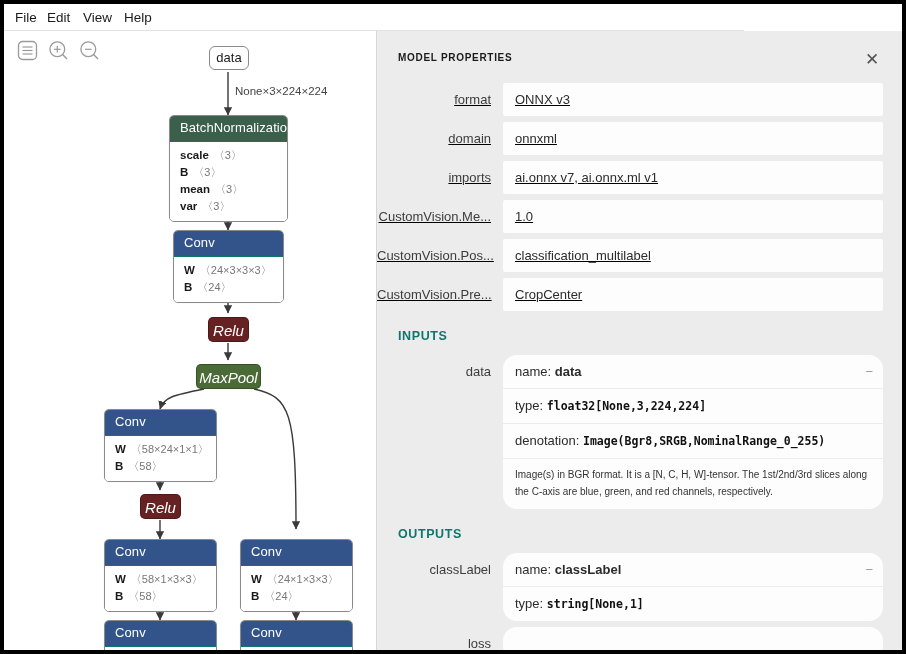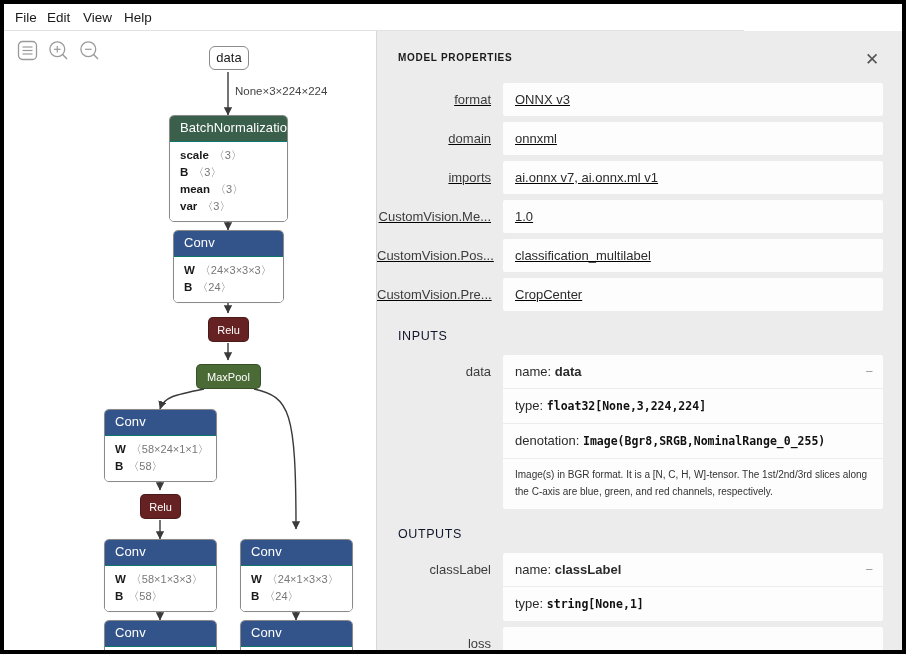--- a/index.html
+++ b/index.html
@@ -94,26 +94,27 @@
     font-size: 13px;
     color: #1a1a1a;
     text-align: center;
     line-height: 22px;
     height: 24px;
   }
   .pill-solid {
     position: absolute;
     border-radius: 5px;
     box-sizing: border-box;
-    font-size: 11px;
+    font-size: 15px;
     color: #ffffff;
     text-align: center;
     line-height: 25px;
     height: 25px;
     border: 1px solid rgba(0,0,0,0.25);
+    font-style: italic;
   }
   .edge-label {
     position: absolute;
     font-size: 11.5px;
     color: #444444;
     white-space: nowrap;
   }
 
   
   #panel {
@@ -170,38 +171,38 @@
     font-size: 13px;
     color: #2b2b2b;
     padding: 0 12px;
     box-sizing: border-box;
     line-height: 33px;
     white-space: nowrap;
     overflow: hidden;
   }
   .section-head {
     font-size: 12.5px;
-    font-weight: normal;
+    font-weight: bold;
     letter-spacing: .6px;
-    color: #0f172a;
+    color: #0f766e;
     padding: 12px 0 12px 21px;
   }
   
   .io-row { display: flex; margin-bottom: 6px; }
   .io-label {
     width: 126px; flex: 0 0 126px;
     text-align: right; padding-right: 12px;
     box-sizing: border-box;
     font-size: 13px; color: #3c3c3c;
     line-height: 33px; white-space: nowrap;
   }
   .io-card {
     flex: 0 0 380px; width: 380px;
     background: #fdfdfd;
-    border-radius: 2px;
+    border-radius: 14px;
     box-sizing: border-box;
   }
   .io-line {
     padding: 0 12px;
     font-size: 13px;
     color: #2b2b2b;
     line-height: 33px;
     border-bottom: 1px solid #ececec;
     position: relative;
     white-space: nowrap;

